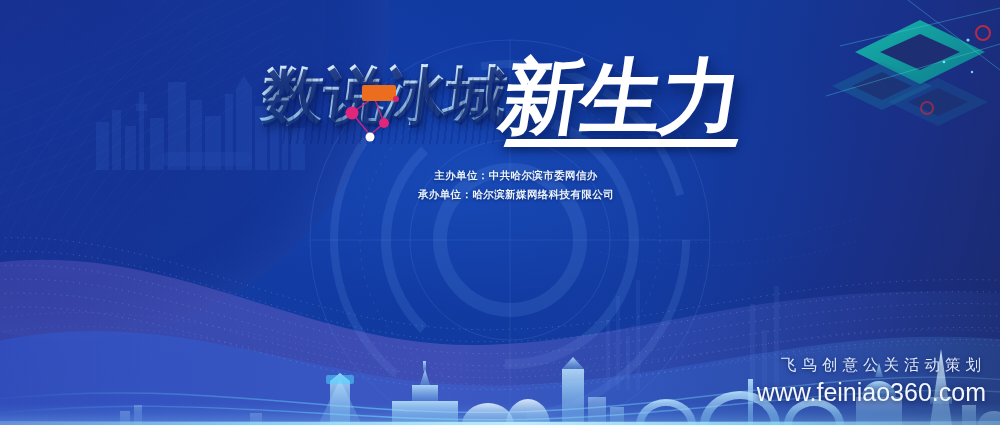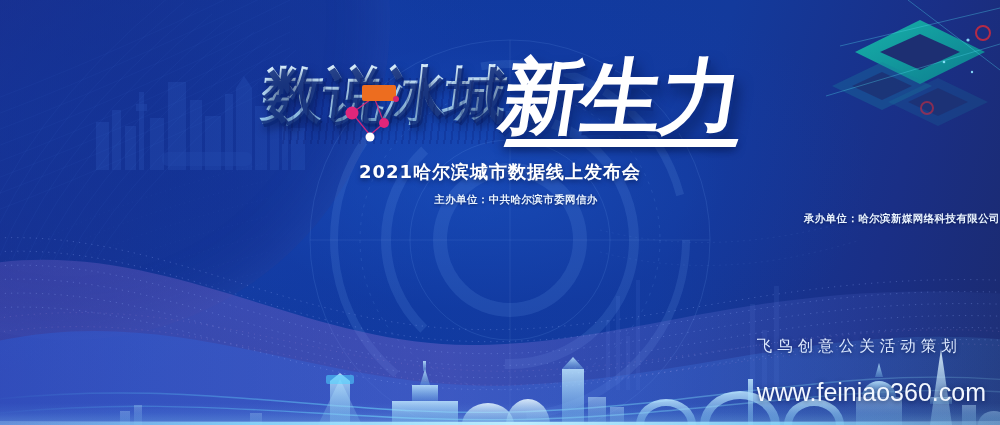--- a/index.html
+++ b/index.html
@@ -88,31 +88,31 @@
     font-size:18px;font-weight:700;color:#ffffff;letter-spacing:1px;
     text-shadow:0 2px 5px rgba(4,16,64,.6);
     font-family:"DejaVu Sans","Liberation Sans",sans-serif;
   }
   .sub-org{
     margin-top:9px;font-size:10.5px;font-weight:700;color:#eaf4ff;letter-spacing:.4px;
     text-shadow:0 1px 3px rgba(4,16,64,.6);
     font-family:"DejaVu Sans","Liberation Sans",sans-serif;
     margin-left:32px;
   }
-  .sub-org + .sub-org{margin-top:5px;text-align:right;}
-
-  
-  .wm{position:absolute;right:14px;bottom:18px;text-align:left;}
+  .sub-org + .sub-org{margin-top:5px;}
+
+  
+  .wm{position:absolute;right:14px;bottom:18px;text-align:right;}
   .wm-cn{
     font-size:15.5px;color:#dce9ff;letter-spacing:5px;font-weight:400;
     font-family:"DejaVu Serif","Liberation Serif",serif;
     text-shadow:0 1px 4px rgba(4,16,64,.7);
   }
   .wm-url{
-    margin-top:21px;font-size:25px;color:#f2f7ff;letter-spacing:0px;font-weight:400;
+    margin-top:2px;font-size:25px;color:#f2f7ff;letter-spacing:0px;font-weight:400;
     font-family:"Liberation Sans","DejaVu Sans",sans-serif;
     text-shadow:0 1px 5px rgba(4,16,64,.7);
   }
 </style>
 </head>
 <body>
 
 <div id="stage">
 
   <div class="bigcircle"></div>
@@ -354,21 +354,20 @@
         <path d="M30,50 L44,38"></path>
     </g>
     <rect x="22" y="0" width="34" height="16" rx="2" fill="#ed6d1f"></rect>
     <circle cx="12" cy="28" r="6.5" fill="#e0267a"></circle>
     <circle cx="44" cy="38" r="5" fill="#e0267a"></circle>
     <circle cx="30" cy="52" r="4.5" fill="#ffffff"></circle>
     <circle cx="56" cy="14" r="3" fill="#d8246f"></circle>
   </svg>
 
   <div class="subs">
-    <div class="sub-main">2021哈尔滨城市数据线上发布会</div>
     <div class="sub-org">主办单位：中共哈尔滨市委网信办</div>
     <div class="sub-org">承办单位：哈尔滨新媒网络科技有限公司</div>
   </div>
 
   <div class="wm">
     <div class="wm-cn">飞鸟创意公关活动策划</div>
     <div class="wm-url">www.feiniao360.com</div>
   </div>
 
 </div>

